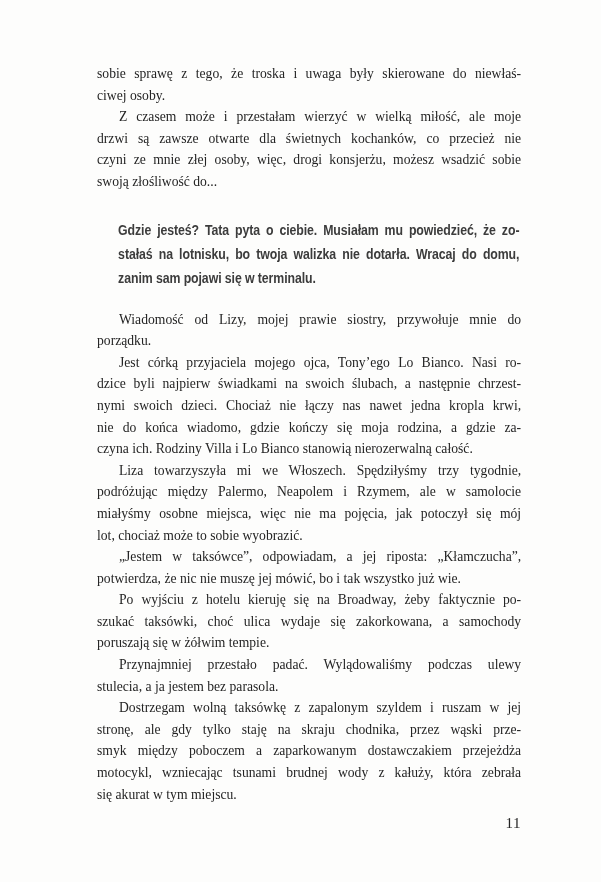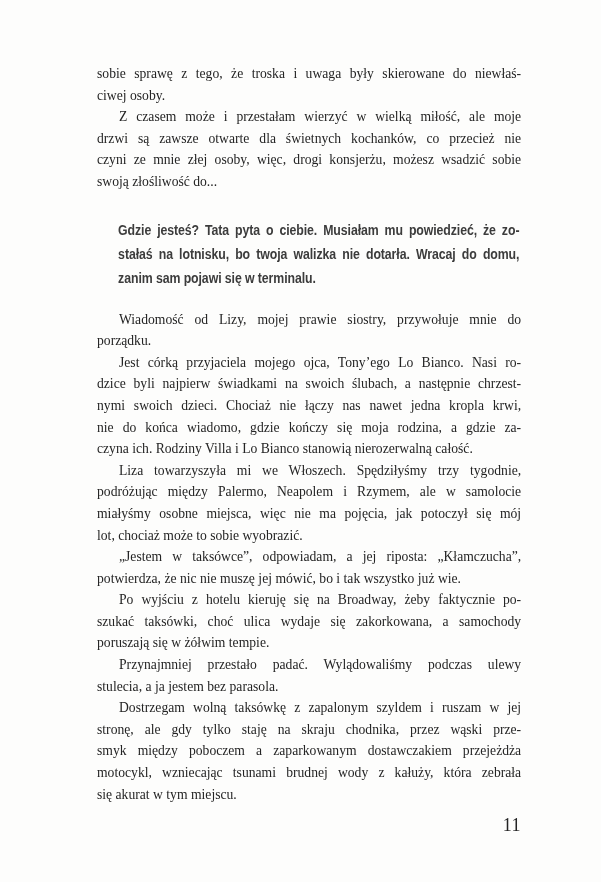--- a/index.html
+++ b/index.html
@@ -48,21 +48,21 @@
     text-align: justify;
     text-align-last: justify;
   }
   .sms .line.last { text-align-last: left; }
   .page-number {
     position: absolute;
     left: 97px;
     top: 815px;
     width: 424px;
     text-align: right;
-    font-size: 18px;
+    font-size: 15px;
     letter-spacing: 0.5px;
     color: var(--ink, #242424);
     font-family: "Liberation Serif", serif;
   }
 </style>
 </head>
 <body>
 
 <div class="scan">
   <div class="text-block" id="text-block">

